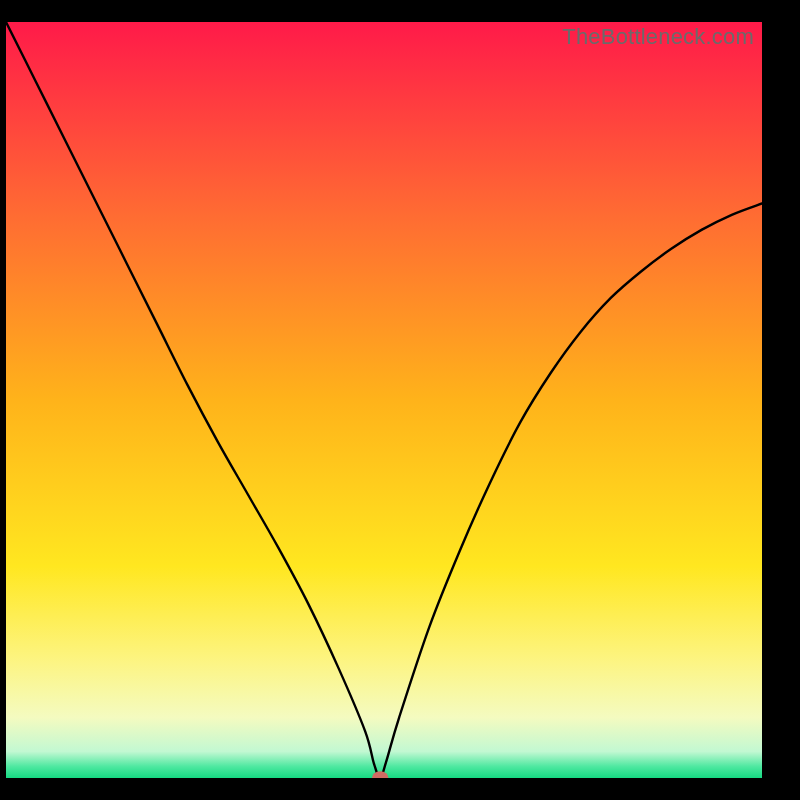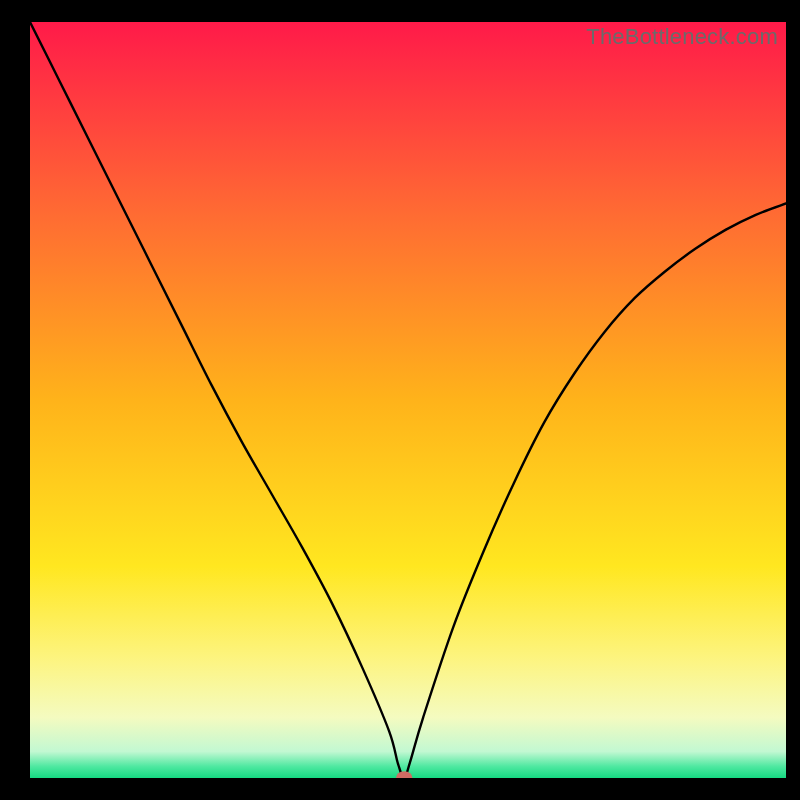--- a/index.html
+++ b/index.html
@@ -6,21 +6,21 @@
     margin: 0;
     padding: 0;
     width: 800px;
     height: 800px;
     background: #000;
     overflow: hidden;
     font-family: Arial, Helvetica, sans-serif;
   }
   .frame {
     position: absolute;
-    left: 30px;
+    left: 6px;
     top: 22px;
     width: 756px;
     height: 592px;
     background: #7dd3fc;
   }
   .plot {
     position: absolute;
     left: 0;
     top: 0;
     width: 756px;

